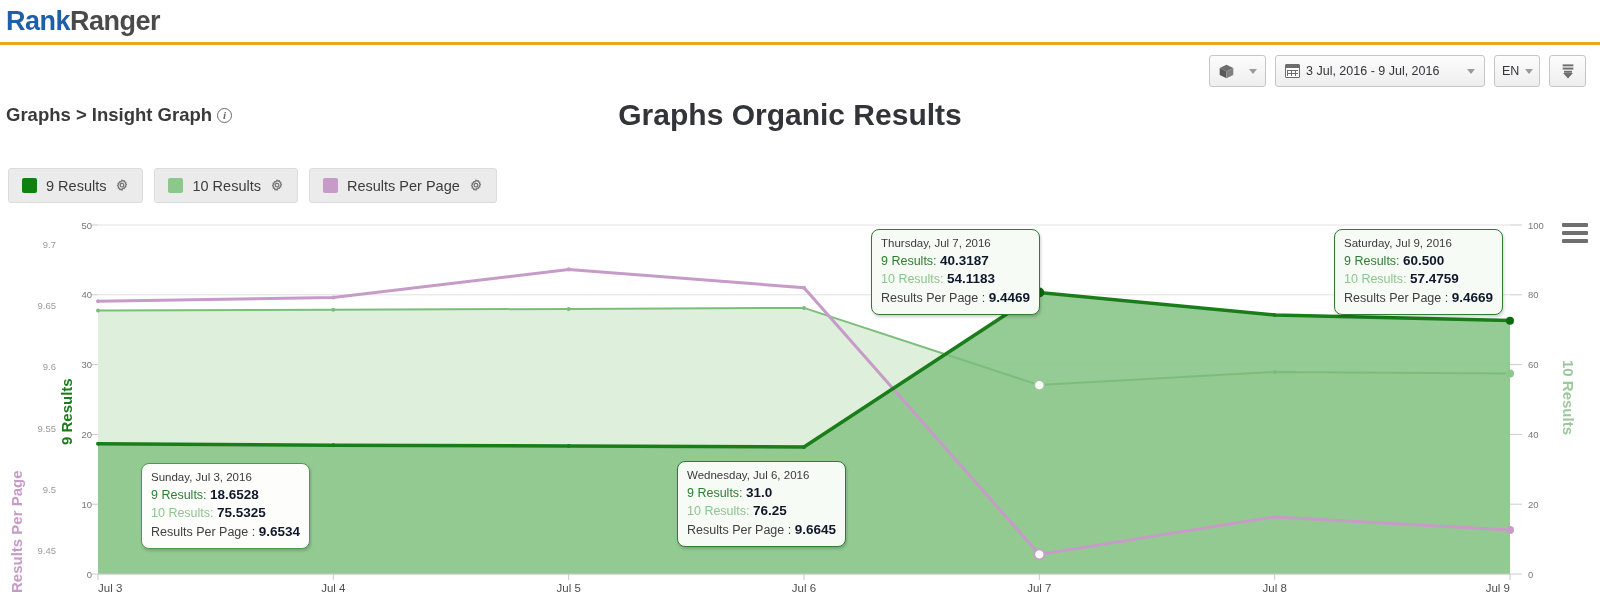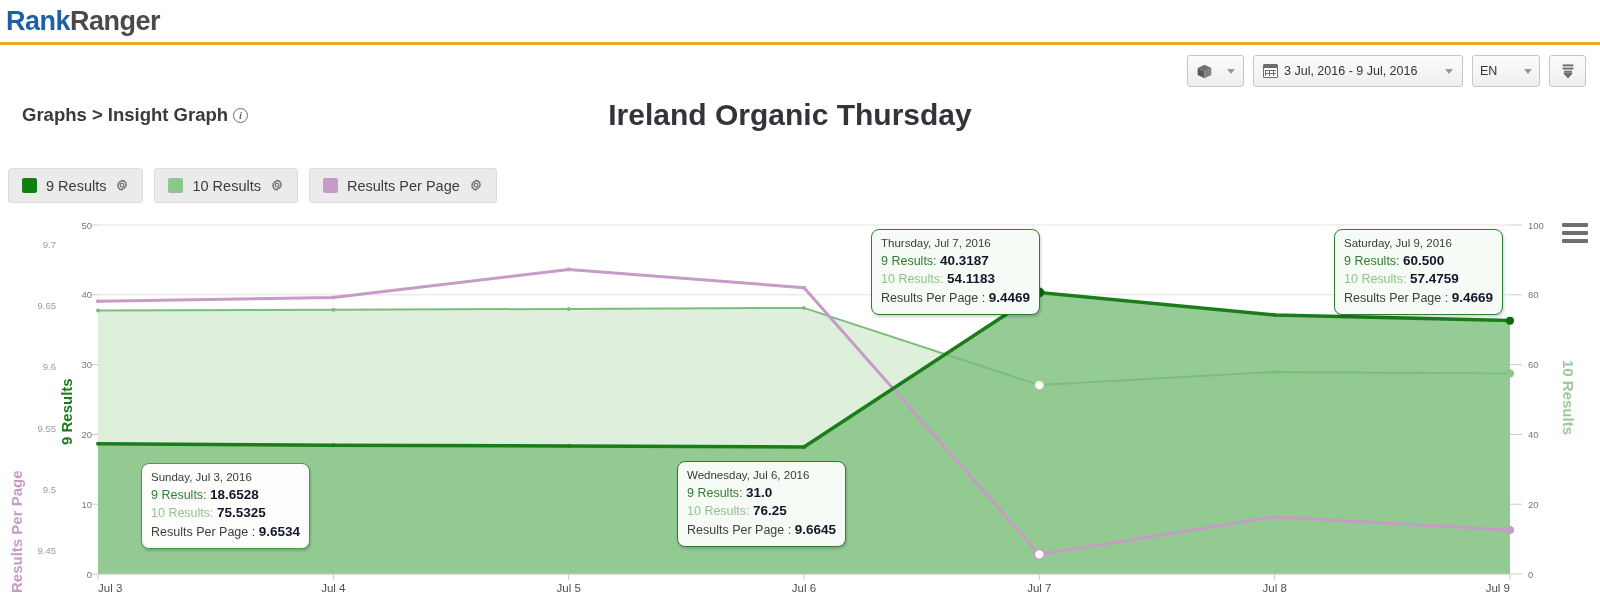--- a/index.html
+++ b/index.html
@@ -19,21 +19,21 @@
   #logo {
     position: absolute; left: 6px; top: 6px;
     font-size: 27px; font-weight: bold; letter-spacing: -0.5px;
     white-space: nowrap;
   }
   #logo .rank { color: #1f5fa8; }
   #logo .ranger { color: #4a4a4a; }
 
   
   #crumbrow {
-    position: absolute; left: 16px; top: 48px; width: 1520px; height: 45px;
+    position: absolute; left: 0; top: 48px; width: 1520px; height: 45px;
   }
   #breadcrumb {
     position: absolute; left: 6px; top: 56px;
     font-size: 18.5px; font-weight: bold; color: #3a3a3a;
     white-space: nowrap;
   }
   #info-icon {
     display: inline-block; width: 15px; height: 15px;
     border: 1.4px solid #6b6b6b; border-radius: 50%;
     font-size: 11px; font-weight: bold; font-style: italic;
@@ -53,21 +53,21 @@
     padding: 0 6px; gap: 6px; cursor: pointer;
   }
   .tb-caret {
     width: 0; height: 0; border-left: 4.5px solid transparent;
     border-right: 4.5px solid transparent; border-top: 5px solid #9a9a9a;
   }
   .tb-label { font-size: 12.5px; color: #33333a; white-space: nowrap; }
   #cube-btn { width: 57px; justify-content: space-between; padding: 0 8px; }
   #date-btn { width: 210px; justify-content: flex-start; padding: 0 9px; }
   #date-btn .tb-caret { margin-left: auto; }
-  #lang-btn { width: 68px; justify-content: space-between; padding: 0 7px; }
+  #lang-btn { width: 46px; justify-content: space-between; padding: 0 7px; }
   #dl-btn { width: 37px; justify-content: center; }
 
   .cube-ico { width: 17px; height: 17px; display:block; }
   .cal-ico {
     width: 15px; height: 14px; border: 1.6px solid #6d6d6d;
     border-radius: 1px; position: relative; background: #fff;
   }
   .cal-ico::before {
     content:''; position:absolute; left:-0px; top:0px; right:0px; height:3px;
     background:#6d6d6d;
@@ -176,21 +176,21 @@
     <svg class="dl-ico" viewBox="0 0 18 18">
       <rect x="3" y="1" width="12" height="2.2" fill="#6e6e6e"></rect>
       <rect x="3" y="4.6" width="12" height="2.2" fill="#6e6e6e"></rect>
       <rect x="4.5" y="8.2" width="9" height="2.2" fill="#6e6e6e"></rect>
       <polygon points="3.5,10.8 14.5,10.8 9,17" fill="#6e6e6e"></polygon>
     </svg>
   </div>
 
 </div>
 
-<div id="chart-title">Ireland Organic Thursday</div>
+<div id="chart-title">Graphs Organic Results</div>
 
 <div id="legend">
 
   <div class="leg-btn">
     <span class="leg-swatch" style="background:#108010"></span>
     <span class="leg-text">9 Results</span>
     <svg class="gear" viewBox="0 0 16 16">
       <path d="M8 1.4l1.1.9 1.4-.2.5 1.3 1.3.5-.2 1.4.9 1.1-.9 1.1.2 1.4-1.3.5-.5 1.3-1.4-.2L8 12.6l-1.1-.9-1.4.2-.5-1.3-1.3-.5.2-1.4L3 7.4l.9-1.1-.2-1.4 1.3-.5.5-1.3 1.4.2z" fill="none" stroke="#777" stroke-width="1.5"></path>
       <circle cx="8" cy="7" r="2.1" fill="none" stroke="#777" stroke-width="1.5"></circle>
     </svg>

